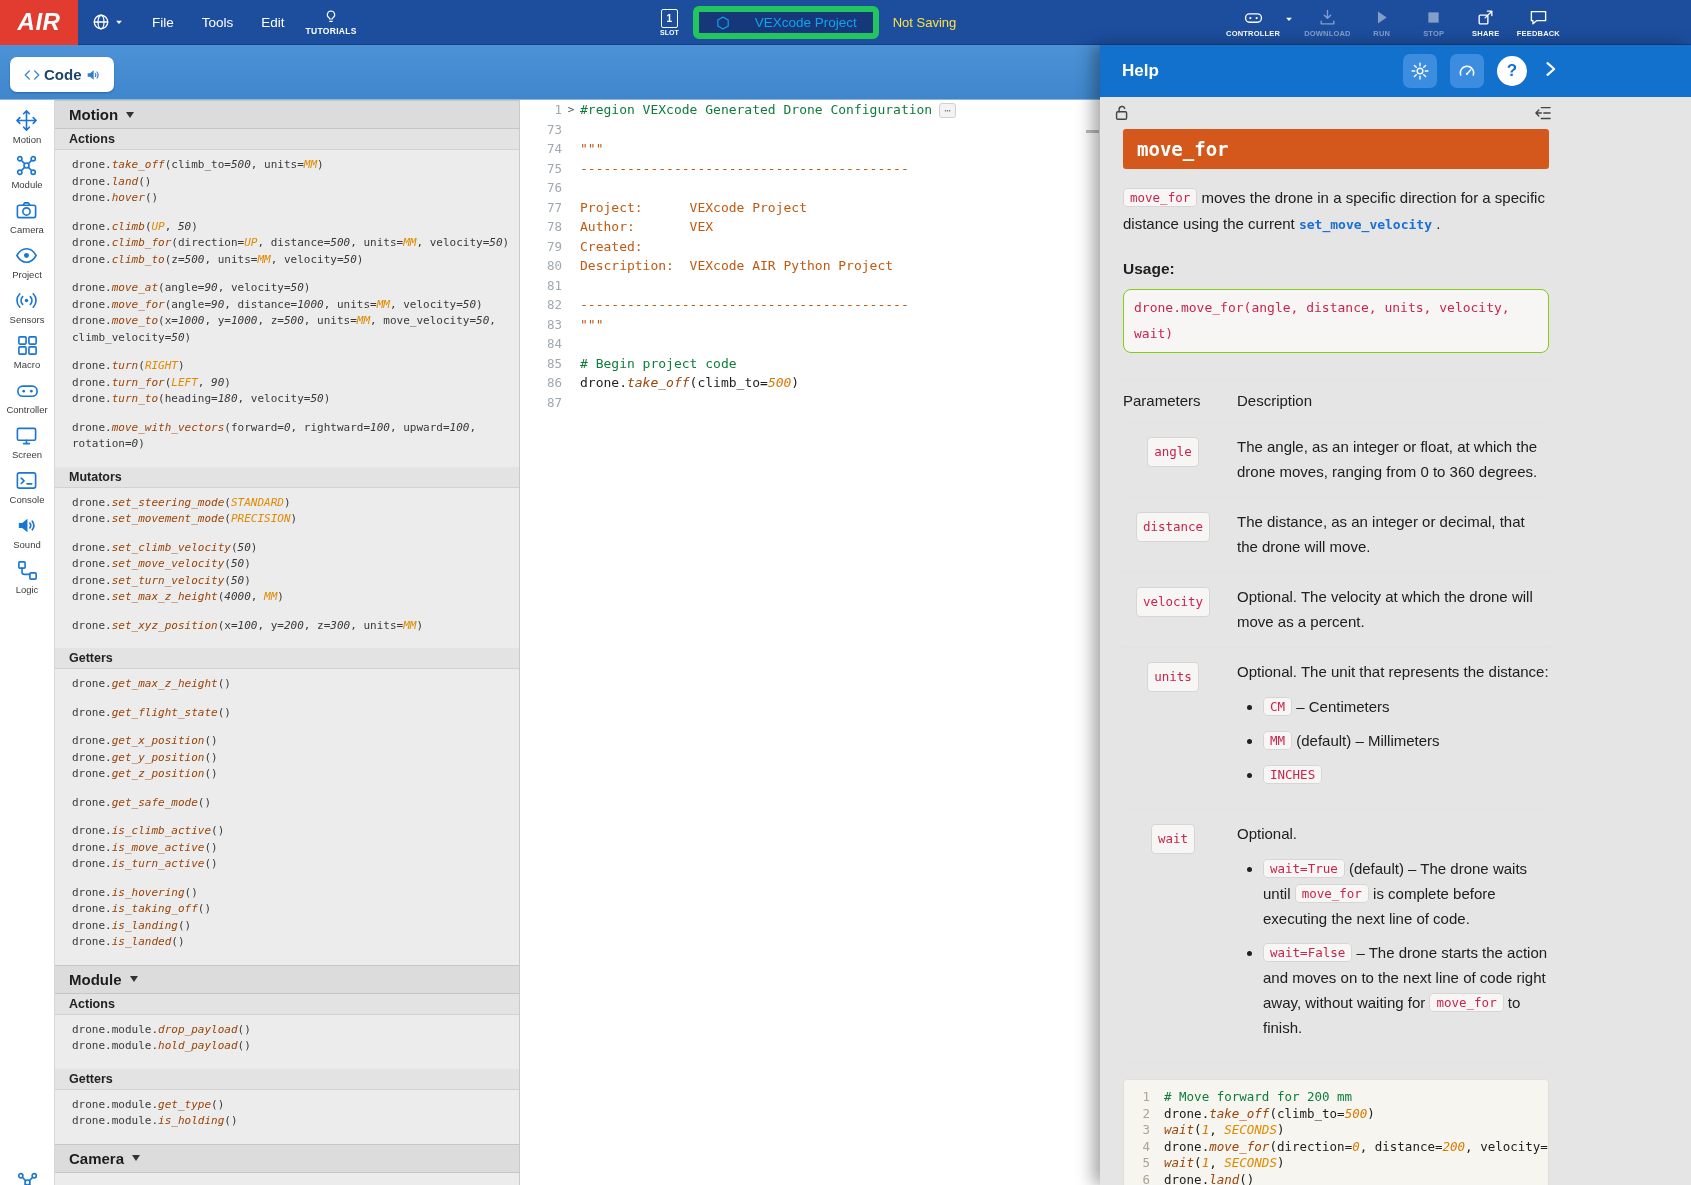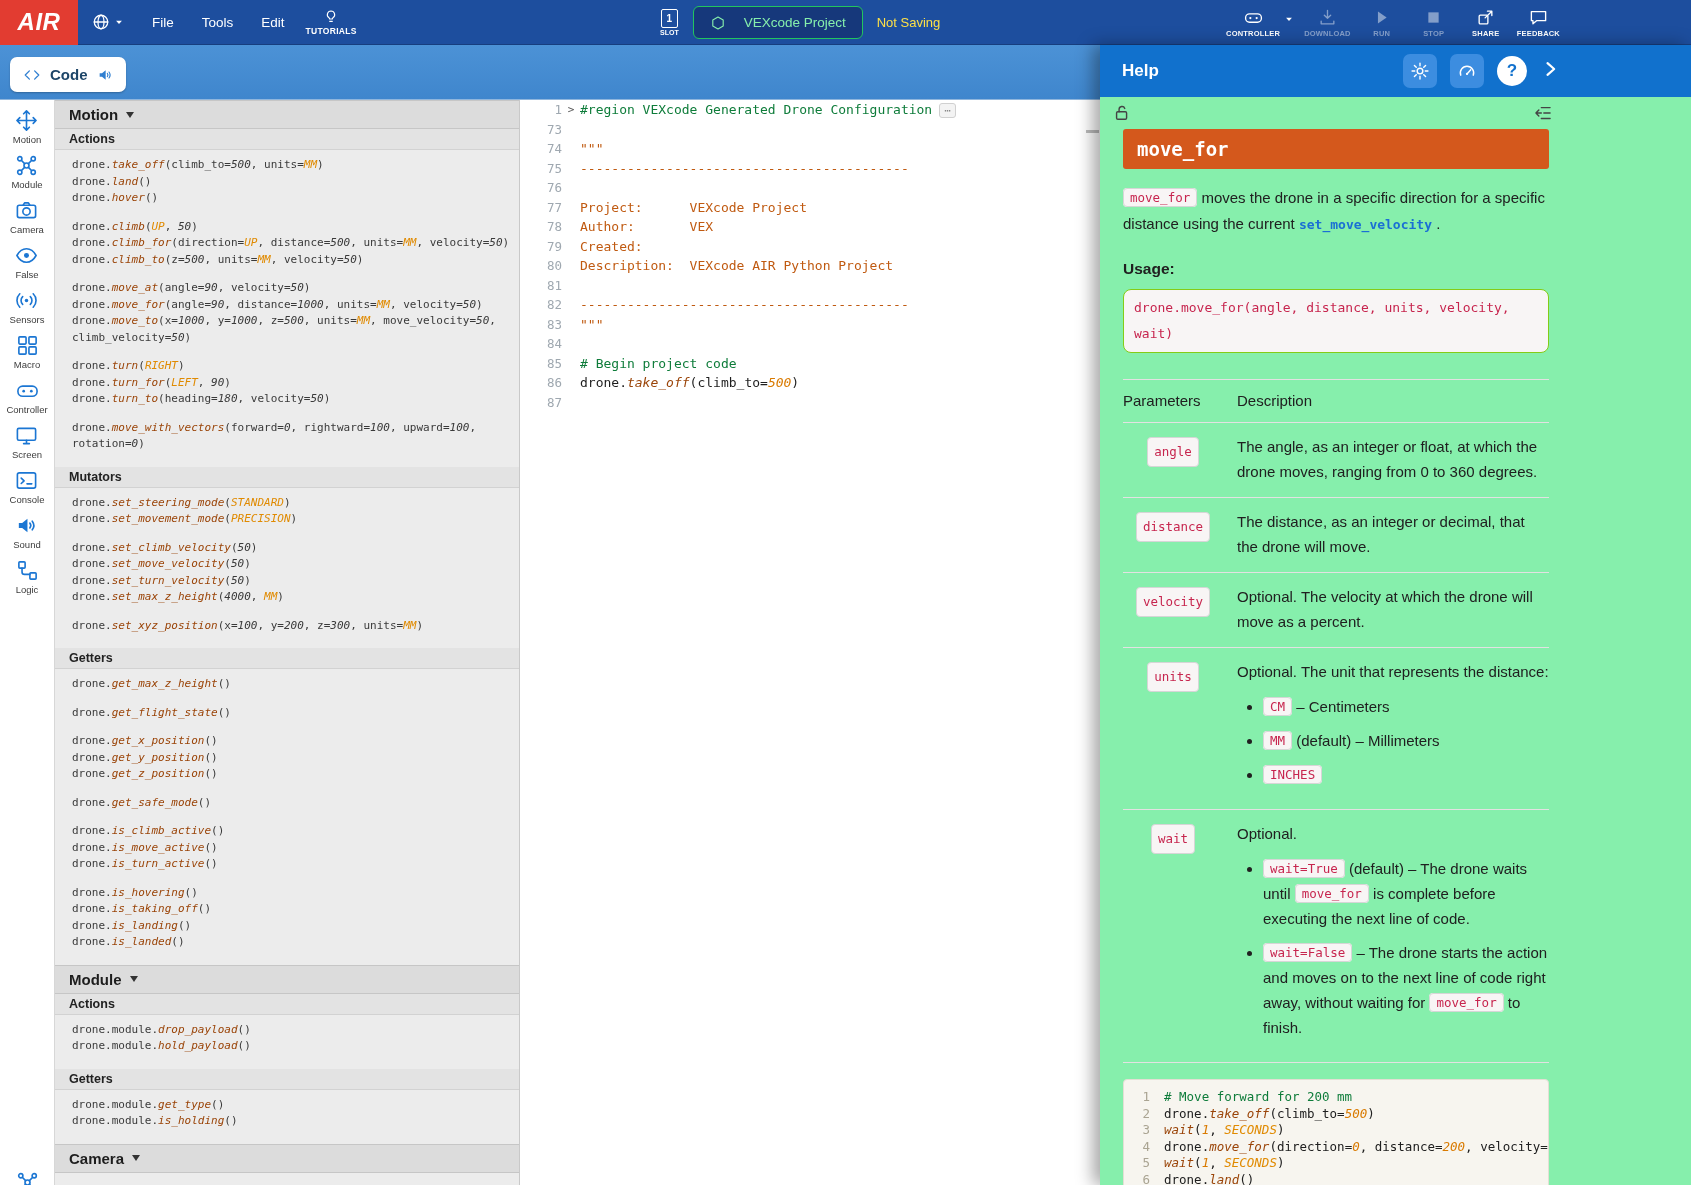--- a/index.html
+++ b/index.html
@@ -14,31 +14,31 @@
 
 .topbar{position:absolute;top:0;left:0;right:0;height:45px;background:#1d4e9e;display:flex;align-items:center;color:#fff;z-index:5;border-bottom:1px solid rgba(0,0,0,.2)}
 .logo{width:78px;height:45px;background:#e23c31;display:flex;align-items:center;justify-content:center;font-style:italic;font-weight:bold;font-size:24px;letter-spacing:.5px;cursor:pointer}
 .globe-wrap{display:flex;align-items:center;margin-left:14px;gap:4px;cursor:pointer}
 .menus{display:flex;gap:28px;margin-left:28px;font-size:13.5px}
 .menus span{cursor:pointer}
 .tutorials{margin-left:21px;display:flex;flex-direction:column;align-items:center;gap:1px;font-size:8.5px;font-weight:bold;cursor:pointer;letter-spacing:.3px}
 .center-group{position:absolute;left:660px;top:0;height:45px;display:flex;align-items:center;gap:14px}
 .slot{display:flex;flex-direction:column;align-items:center;font-size:7px;font-weight:bold;cursor:pointer;gap:1px}
 .slot-box{width:17px;height:19px;border:1.5px solid #fff;border-radius:2px;display:flex;align-items:center;justify-content:center;font-size:10px;font-weight:bold}
-.proj-pill{height:33px;background:#16387b;border:1px solid #22c55e;border-radius:6px;display:flex;align-items:center;gap:18px;padding:0 16px;font-size:13.5px;color:#86efac;cursor:pointer}
+.proj-pill{height:33px;background:#16387b;border:6px solid #22c55e;border-radius:6px;display:flex;align-items:center;gap:24px;padding:0 16px;font-size:13.5px;color:#0ea5e9;cursor:pointer}
 .not-saving{color:#fde047;font-size:13px}
 .tb-right{position:absolute;right:131px;top:0;height:45px;display:flex;align-items:center;gap:10px}
 .tb-item{position:relative;display:flex;flex-direction:column;align-items:center;gap:2px;min-width:42px;font-size:7.5px;font-weight:bold;cursor:pointer;letter-spacing:.2px}
 .tb-item.dim{opacity:.45}
 .tb-item.with-caret{margin-right:14px}
 .tb-caret{position:absolute;right:-14px;top:6px}
 
 
 .codebar{position:absolute;top:45px;left:0;right:0;height:55px;background:linear-gradient(#4c92d6,#3f86cd);border-bottom:1px solid #8fb6dd}
-.code-pill{position:absolute;left:10px;top:12px;height:35px;background:#fff;border-radius:7px;display:flex;align-items:center;gap:9px;padding:0 13px;box-shadow:0 1px 2px rgba(0,0,0,.25);cursor:pointer}
+.code-pill{position:absolute;left:10px;top:12px;height:35px;background:#fff;border-radius:7px;display:flex;align-items:center;gap:3px;padding:0 13px;box-shadow:0 1px 2px rgba(0,0,0,.25);cursor:pointer}
 .code-label{font-size:15px;font-weight:bold;color:#1d4568}
 .blue-ic{color:#2f7fd1}
 
 
 .iconstrip{position:absolute;left:0;top:100px;bottom:0;width:55px;background:#fff;border-right:1px solid #d7d7d7;display:flex;flex-direction:column;align-items:center;padding-top:9px;gap:9px;overflow:hidden}
 .side-item{display:flex;flex-direction:column;align-items:center;gap:2px;cursor:pointer;color:#1b76d3}
 .side-item .lbl{font-size:9.5px;color:#3c3c3c}
 .side-more{position:absolute;bottom:-9px;left:0;width:55px;display:flex;justify-content:center;color:#1b76d3;cursor:pointer}
 
 
@@ -60,21 +60,21 @@
 .ed-num{width:42px;text-align:right;color:#9fa8b0;font-size:12.5px;flex:none}
 .ed-fold{width:18px;text-align:center;color:#555;font-size:11px;flex:none;cursor:pointer}
 .ed-text{white-space:pre;color:#1e1e1e}
 .t-region{color:#0e7c3a}
 .t-doc{color:#c05a11}
 .t-comment{color:#0e7c3a}
 .fold-box{display:inline-block;margin-left:7px;padding:0 4px;color:#888;background:#f3f3f3;border:1px solid #d0d0d0;border-radius:3px;font-size:11px;line-height:13px}
 .ov-dash{position:absolute;left:566px;top:30px;width:13px;height:3px;background:#bbb}
 
 
-.help{position:absolute;left:1100px;top:45px;right:0;bottom:0;background:#86efac;z-index:20;box-shadow:-7px 0 16px rgba(0,0,0,.35);display:flex;flex-direction:column}
+.help{position:absolute;left:1100px;top:45px;right:0;bottom:0;background:#e5e5e5;z-index:20;box-shadow:-7px 0 16px rgba(0,0,0,.35);display:flex;flex-direction:column}
 .help-h{height:52px;background:#1171cd;display:flex;align-items:center;padding:0 131px 0 22px;color:#fff;flex:none}
 .help-title{font-size:17px;font-weight:bold}
 .help-actions{margin-left:auto;display:flex;align-items:center;gap:13px}
 .hbtn{width:34px;height:34px;border-radius:7px;background:#3c8de0;display:flex;align-items:center;justify-content:center;cursor:pointer}
 .qbtn{width:30px;height:30px;border-radius:50%;background:#fff;color:#1171cd;font-weight:bold;font-size:17px;display:flex;align-items:center;justify-content:center;cursor:pointer}
 .chev{cursor:pointer;color:#fff}
 .chev .ic svg{stroke-width:2.6}
 .help-sub{height:30px;display:flex;align-items:center;justify-content:space-between;padding:2px 138px 0 12px;color:#444;flex:none}
 .help-sub .ic{cursor:pointer}
 .banner{margin:2px 142px 0 23px;height:40px;background:#d4581c;border-radius:3px;display:flex;align-items:center;padding-left:14px;color:#fff;font-family:"DejaVu Sans Mono",monospace;font-weight:bold;font-size:19px;flex:none}
@@ -251,21 +251,21 @@
       </span>
       <span class="lbl">Camera</span>
     </div>
     <div class="side-item">
       <span class="ic ic22">
         <svg viewBox="0 0 24 24">
           <path d="M2 12c2.5-4.5 6-7 10-7s7.5 2.5 10 7c-2.5 4.5-6 7-10 7S4.5 16.5 2 12z"></path>
           <circle cx="12" cy="12" r="2.6" fill="currentColor" stroke="none"></circle>
         </svg>
       </span>
-      <span class="lbl">False</span>
+      <span class="lbl">Project</span>
     </div>
     <div class="side-item">
       <span class="ic ic22">
         <svg viewBox="0 0 24 24">
           <circle cx="12" cy="12" r="1.8" fill="currentColor" stroke="none"></circle>
           <path d="M8 8a5.6 5.6 0 000 8M16 8a5.6 5.6 0 010 8M5 5a9.8 9.8 0 000 14M19 5a9.8 9.8 0 010 14"></path>
         </svg>
       </span>
       <span class="lbl">Sensors</span>
     </div>

